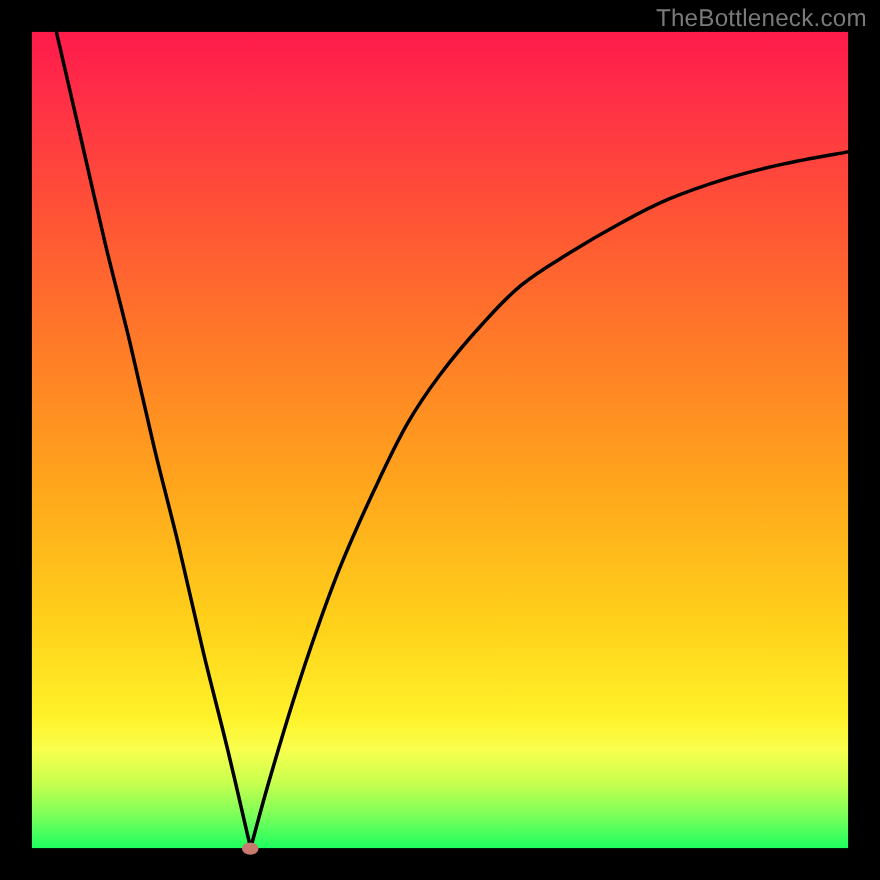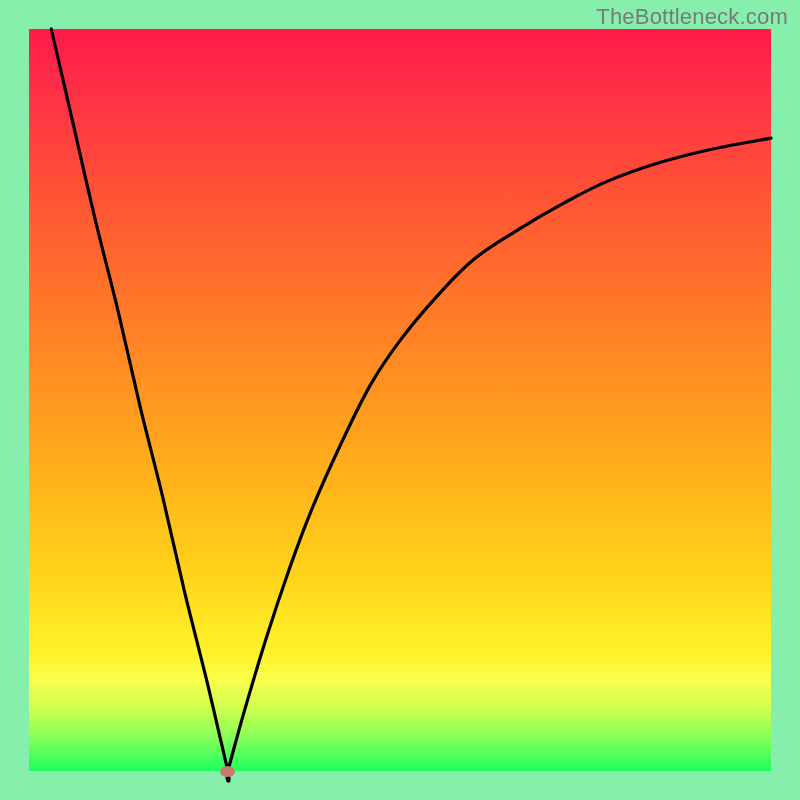--- a/index.html
+++ b/index.html
@@ -1,20 +1,20 @@
 <!DOCTYPE html>
 <html><head>
 <meta charset="utf-8">
 <style>
   * { margin: 0; padding: 0; box-sizing: border-box; }
   html, body { width: 800px; height: 800px; overflow: hidden; }
   .outer {
     width: 800px;
     height: 800px;
-    background: #86efac;
+    background: #000000;
     position: relative;
   }
   .watermark {
     position: absolute;
     top: 4px;
     right: 12px;
     font-family: Arial, sans-serif;
     font-size: 22px;
     color: #7a7a7a;
     font-weight: 500;

